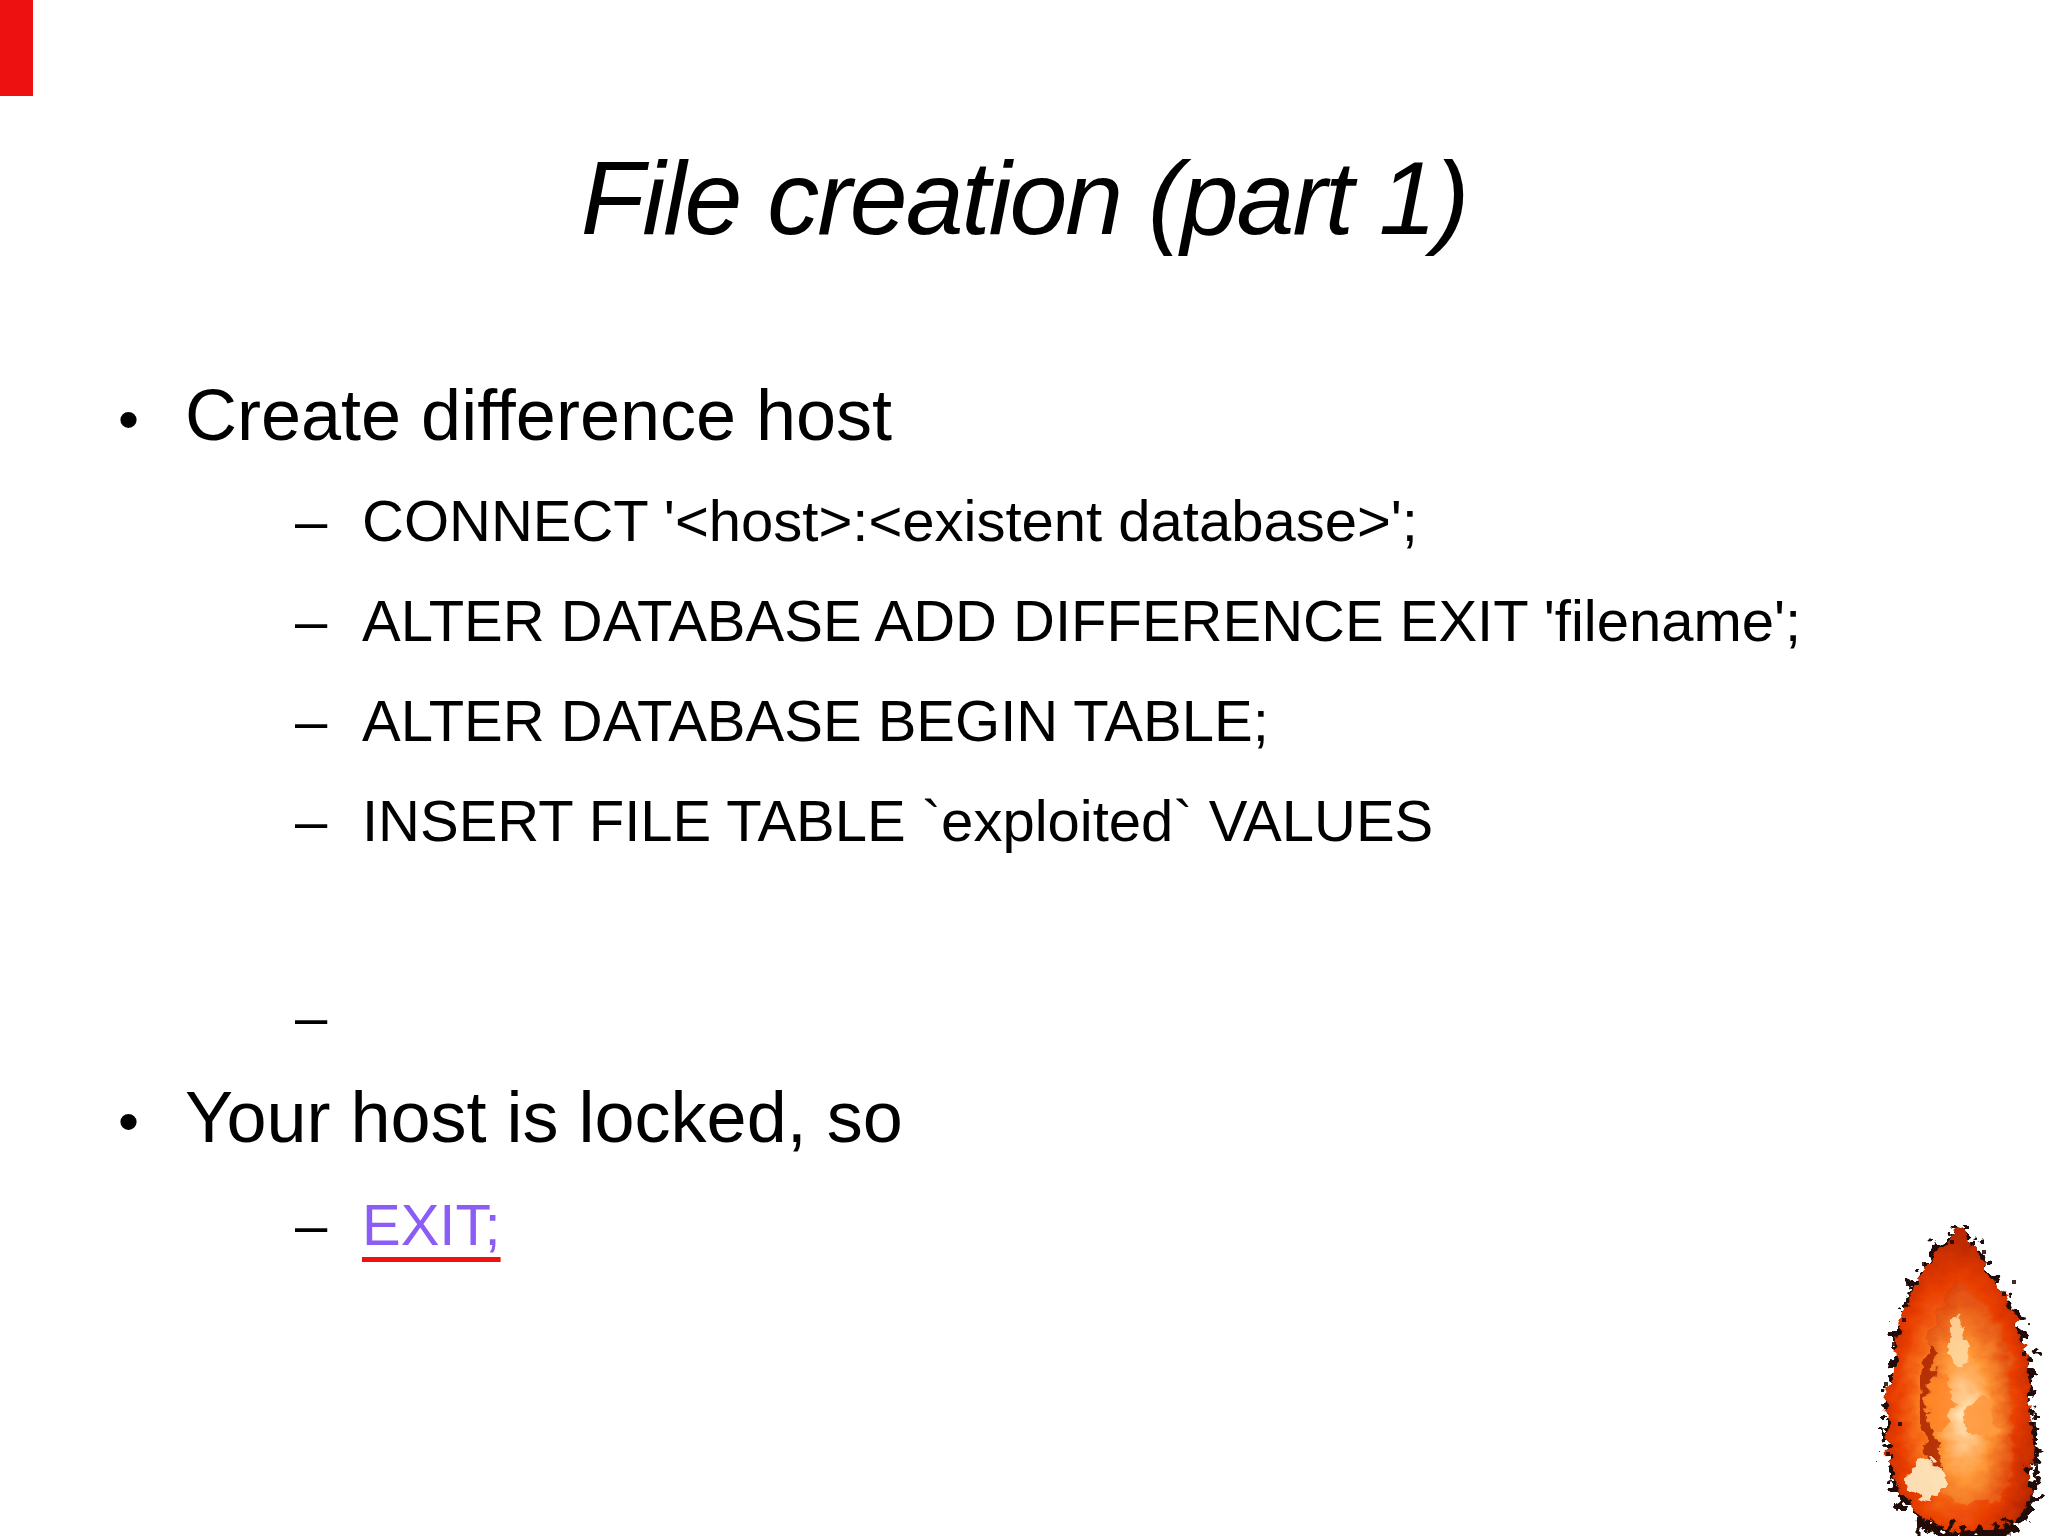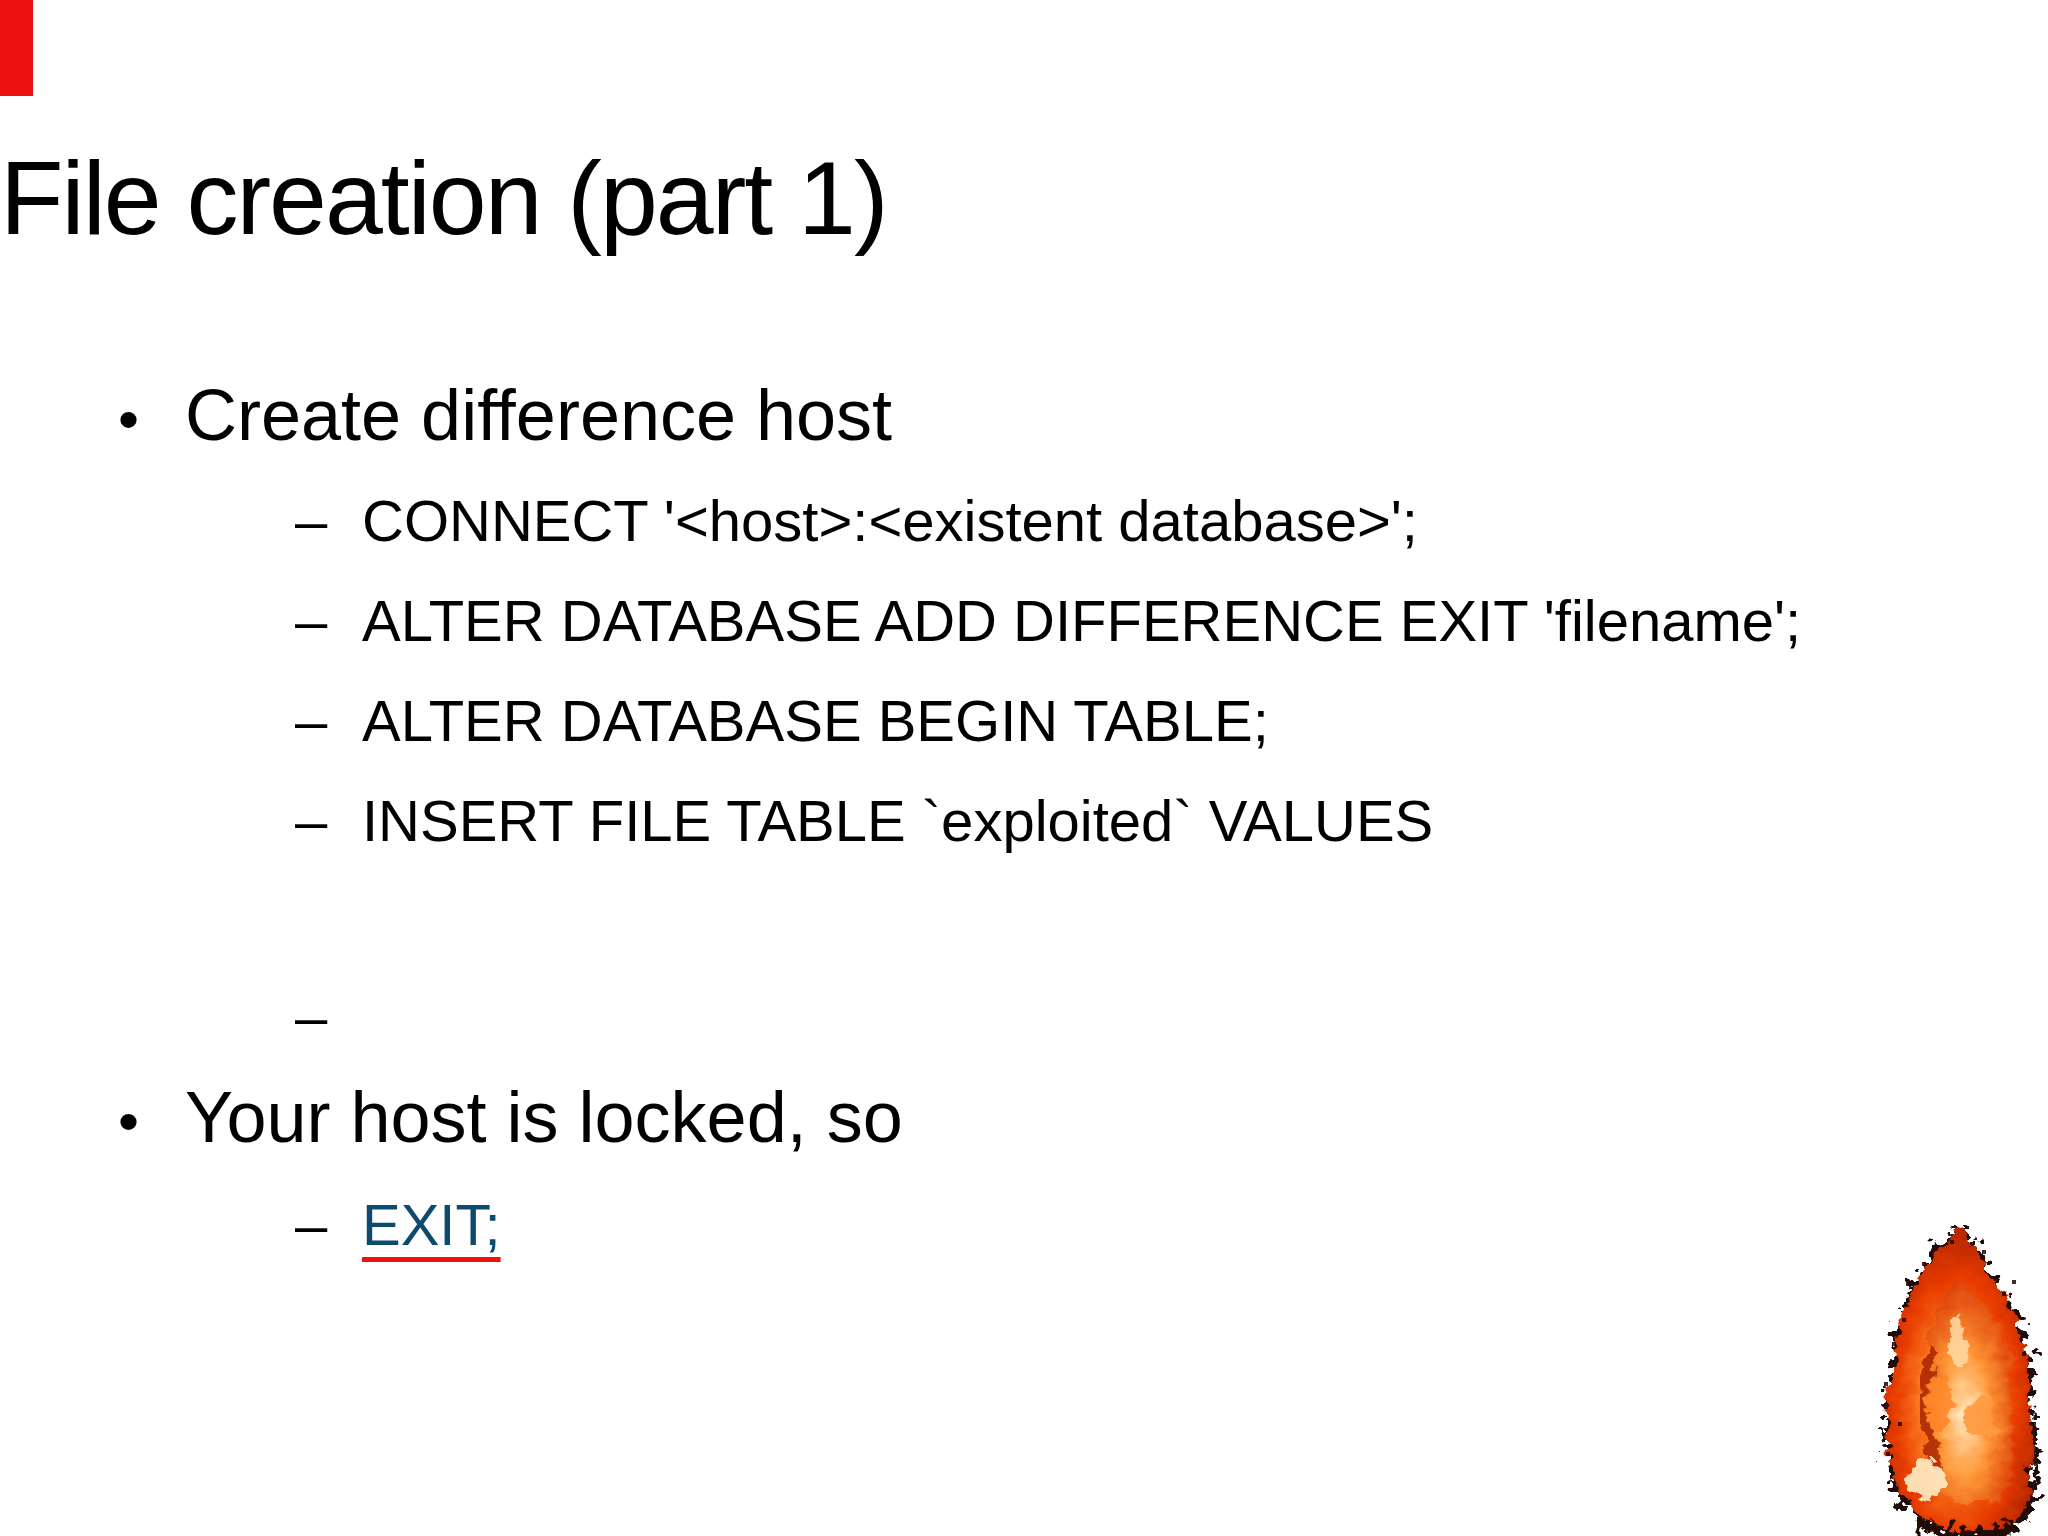--- a/index.html
+++ b/index.html
@@ -21,24 +21,26 @@
     top: 0;
     width: 33px;
     height: 96px;
     background: #ee1111;
   }
   .title {
     position: absolute;
     left: 0;
     right: 0;
     top: 136px;
+    text-align: center;
     font-size: 104px;
     letter-spacing: -2px;
     line-height: 1.2;
     white-space: nowrap;
+    font-style: italic;
   }
   .line {
     position: absolute;
     display: flex;
     align-items: baseline;
     white-space: nowrap;
     line-height: 1.2;
   }
   .lvl1 {
     left: 118px;
@@ -54,21 +56,21 @@
   }
   .lvl2 .marker {
     width: 67px;
   }
   .cont {
     left: 420px;
     font-size: 58px;
   }
   .marker { flex: 0 0 auto; }
   .red-underline {
-    color: #0c4a6e;
+    color: #8b5cf6;
     text-decoration: underline;
     text-decoration-color: #ee1111;
     text-decoration-thickness: 5px;
     text-underline-offset: 12px;
   }
   #t-b1   { top: 372px; }
   #t-s1   { top: 486px; }
   #t-s2   { top: 586px; }
   #t-s3   { top: 686px; }
   #t-s4   { top: 786px; }

